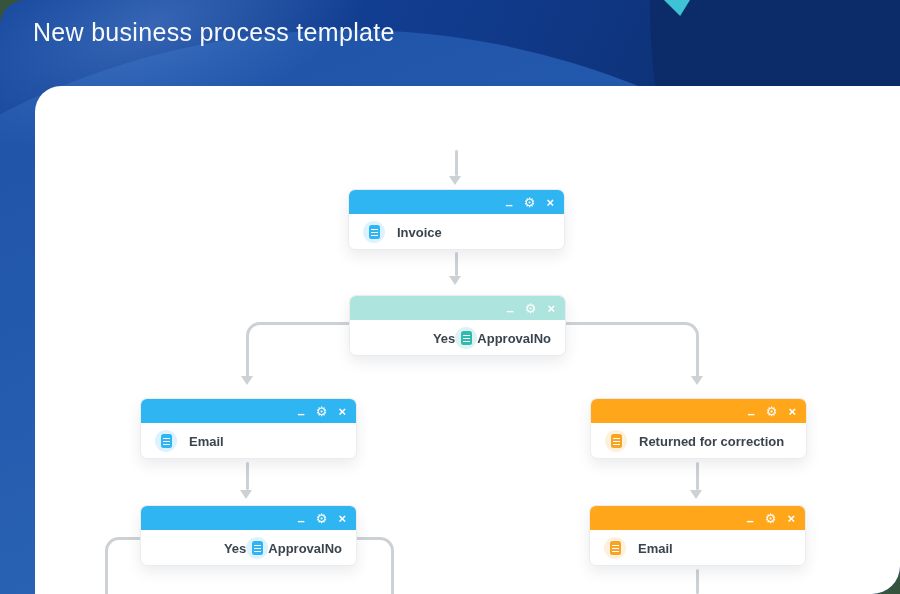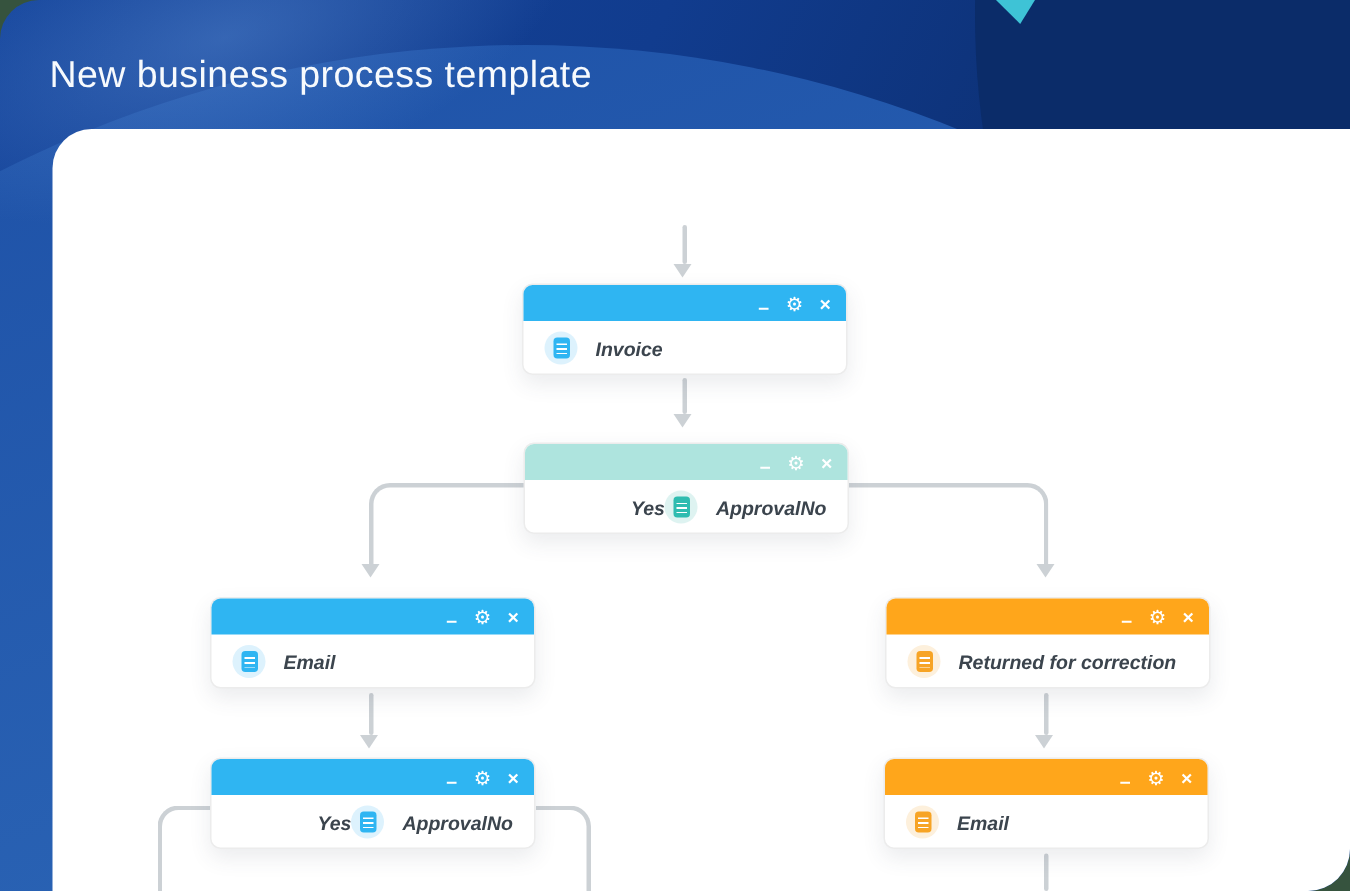--- a/index.html
+++ b/index.html
@@ -13,21 +13,21 @@
   .bg-circle-light { position:absolute; left:-420px; top:30px; width:1540px; height:1540px;
     border-radius:50%; background:linear-gradient(160deg,#1b4da4 0%,#2a63b4 38%,#4f8ccb 78%); }
   .bg-blob-dark { position:absolute; left:650px; top:-540px; width:1100px; height:1100px;
     border-radius:50%; background:#0b2c69; }
   .bg-streak { position:absolute; left:-90px; top:-80px; width:480px; height:210px;
     transform:rotate(-18deg); border-radius:50%;
     background:radial-gradient(closest-side, rgba(95,145,215,0.45), rgba(95,145,215,0)); }
   .bg-cyan { position:absolute; left:664px; top:0; width:26px; height:16px;
     background:#3ec3d6; clip-path:polygon(0 0,100% 0,62% 100%); }
 
-  .page-title { position:absolute; left:33px; top:36px; color:#f7fafd;
+  .page-title { position:absolute; left:33px; top:18px; color:#f7fafd;
     font-size:25px; font-weight:400; letter-spacing:0.3px;text-align:center; }
 
   .canvas { position:absolute; left:35px; top:86px; right:0; bottom:0;
     background:#ffffff; border-top-left-radius:26px; }
 
   
   .node { position:absolute; z-index:2; }
   .start-pill { width:235px; height:46px; border-radius:23px; background:#cfe87d;
     display:flex; align-items:center; justify-content:center;
     color:#3c4852; font-size:14px; font-weight:700; letter-spacing:0.2px; cursor:pointer; }
@@ -39,22 +39,22 @@
   .theme-blue   .card-header { background:#2fb5f2; }
   .theme-teal   .card-header { background:#aee4de; }
   .theme-orange .card-header { background:#ffa61b; }
   .win-controls { display:flex; align-items:center; gap:11px; color:#ffffff; }
   .min-glyph { font-size:13px; font-weight:700; line-height:1; position:relative; top:2px; }
   .gear-glyph { font-size:13px; line-height:1; }
   .close-glyph { font-size:13px; font-weight:700; line-height:1; }
 
   .card-body { height:36px; display:flex; align-items:center; padding:0 14px; gap:12px; }
   .card-body.approval { justify-content:flex-end; gap:0; }
-  .center-group { display:flex; align-items:center; gap:12px; }
-  .card-label, .branch-label { color:#3b444d; font-size:13px; font-weight:700;font-style:italic; }
+  .center-group { display:flex; align-items:center; }
+  .card-label, .branch-label { color:#3b444d; font-size:13px; font-weight:700; }
 
   .doc-badge { width:22px; height:22px; border-radius:50%;
     display:flex; align-items:center; justify-content:center; flex:0 0 auto; }
   .doc { width:11px; height:14px; border-radius:2.5px; position:relative; }
   .doc::after { content:""; position:absolute; left:2px; top:3.5px; width:7px; height:7px;
     background:repeating-linear-gradient(to bottom,#ffffff 0 1.3px, transparent 1.3px 3.2px); }
   .theme-blue   .doc-badge { background:#ddf2fd; } .theme-blue   .doc { background:#2fb5f2; }
   .theme-teal   .doc-badge { background:#def3f1; } .theme-teal   .doc { background:#2fbcb0; }
   .theme-orange .doc-badge { background:#fdf0dc; } .theme-orange .doc { background:#f7a425; }
 

